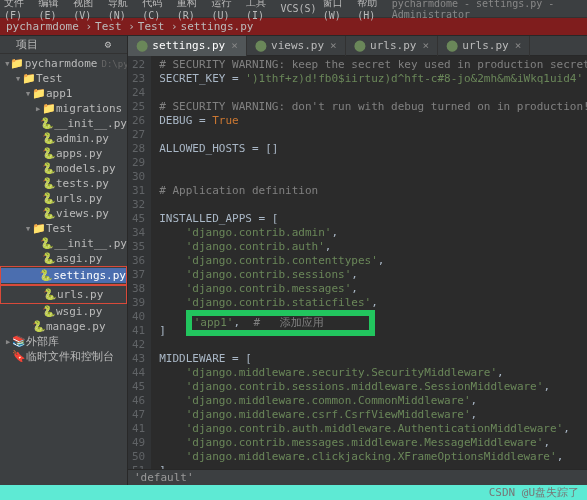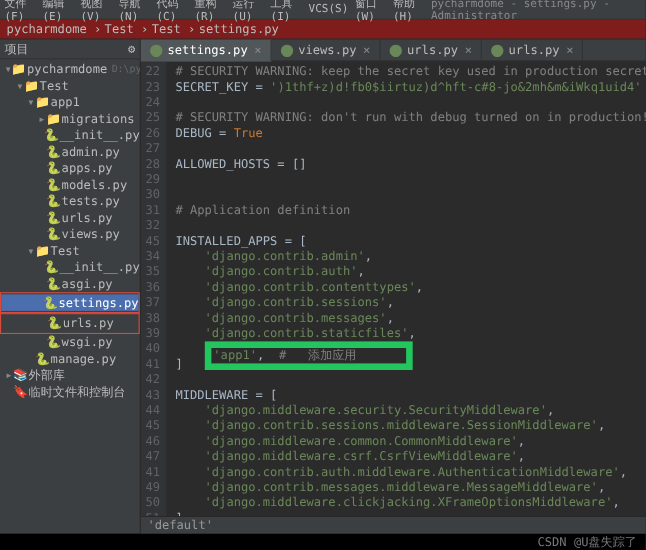--- a/index.html
+++ b/index.html
@@ -4,21 +4,21 @@
 <style>
 *{margin:0;padding:0;box-sizing:border-box;font-family:"Microsoft YaHei",Consolas,monospace;font-size:11px}
 body{background:#2b2b2b;color:#a9b7c6;width:587px;height:500px;overflow:hidden}
 .menubar{background:#3c3f41;height:18px;display:flex;align-items:center;padding:0 4px;border-bottom:1px solid #323232}
 .menubar span{color:#bbb;margin-right:6px;cursor:default;font-size:10px}
 .menubar .title{margin-left:auto;color:#888;font-size:10px}
 .crumb{background:#7f1d1d;height:18px;display:flex;align-items:center;padding:0 6px;border-bottom:1px solid #282828;font-size:10px;color:#bbb}
 .crumb span{margin-right:3px}
 .main{display:flex;height:449px}
 .sidebar{width:128px;background:#3c3f41;border-right:1px solid #282828;display:flex;flex-direction:column}
-.sb-head{height:18px;display:flex;align-items:center;padding:0 4px;border-bottom:1px solid #323232;font-size:10px;color:#bbb}
+.sb-head{height:18px;display:flex;align-items:center;padding:0 16px;border-bottom:1px solid #323232;font-size:10px;color:#bbb}
 .sb-head .gear{margin-left:auto}
 .tree{flex:1;overflow:auto;padding:2px 0;font-size:10px}
 .tn{display:flex;align-items:center;height:15px;padding-left:4px;color:#bbb;white-space:nowrap;cursor:pointer}
 .tn.sel{background:#4b6eaf;color:#fff}
 .tn .ar{width:8px;text-align:center;color:#888}
 .tn .ic{width:12px;text-align:center;margin-right:2px}
 .hl{border:1px solid #d94a3a;padding:1px 0}
 .tabs{height:20px;background:#3c3f41;display:flex;align-items:center;border-bottom:1px solid #282828}
 .tab{height:20px;display:flex;align-items:center;padding:0 8px;font-size:10px;color:#bbb;border-right:1px solid #323232;cursor:pointer}
 .tab.act{background:#515658;color:#fff}
@@ -28,21 +28,21 @@
 .code{flex:1;display:flex;overflow:auto;font-family:Consolas,monospace;font-size:11px;line-height:14px}
 .gut{background:#313335;color:#606366;text-align:right;padding:2px 6px 2px 4px;user-select:none}
 .gut div{height:14px}
 .src{padding:2px 0 2px 8px;white-space:pre}
 .src div{height:14px}
 .c-c{color:#808080}
 .c-k{color:#cc7832}
 .c-s{color:#6a8759}
 .c-v{color:#a9b7c6}
 .red-box{border:6px solid #22c55e;display:inline-block;padding:0 45px 0 2px}
-.foot{height:15px;background:#000000;display:flex;align-items:flex-end;justify-content:flex-end;padding:0 8px;font-size:10px;color:#777}
+.foot{height:15px;background:#5eead4;display:flex;align-items:flex-end;justify-content:flex-end;padding:0 8px;font-size:10px;color:#777}
 .bc{background:#3c3f41;height:16px;padding:0 6px;font-size:10px;color:#999;display:flex;align-items:center;border-top:1px solid #282828}
 </style>
 </head>
 <body>
 
 <div class="menubar" id="menubar">
     <span>文件(F)</span>
     <span>编辑(E)</span>
     <span>视图(V)</span>
     <span>导航(N)</span>

